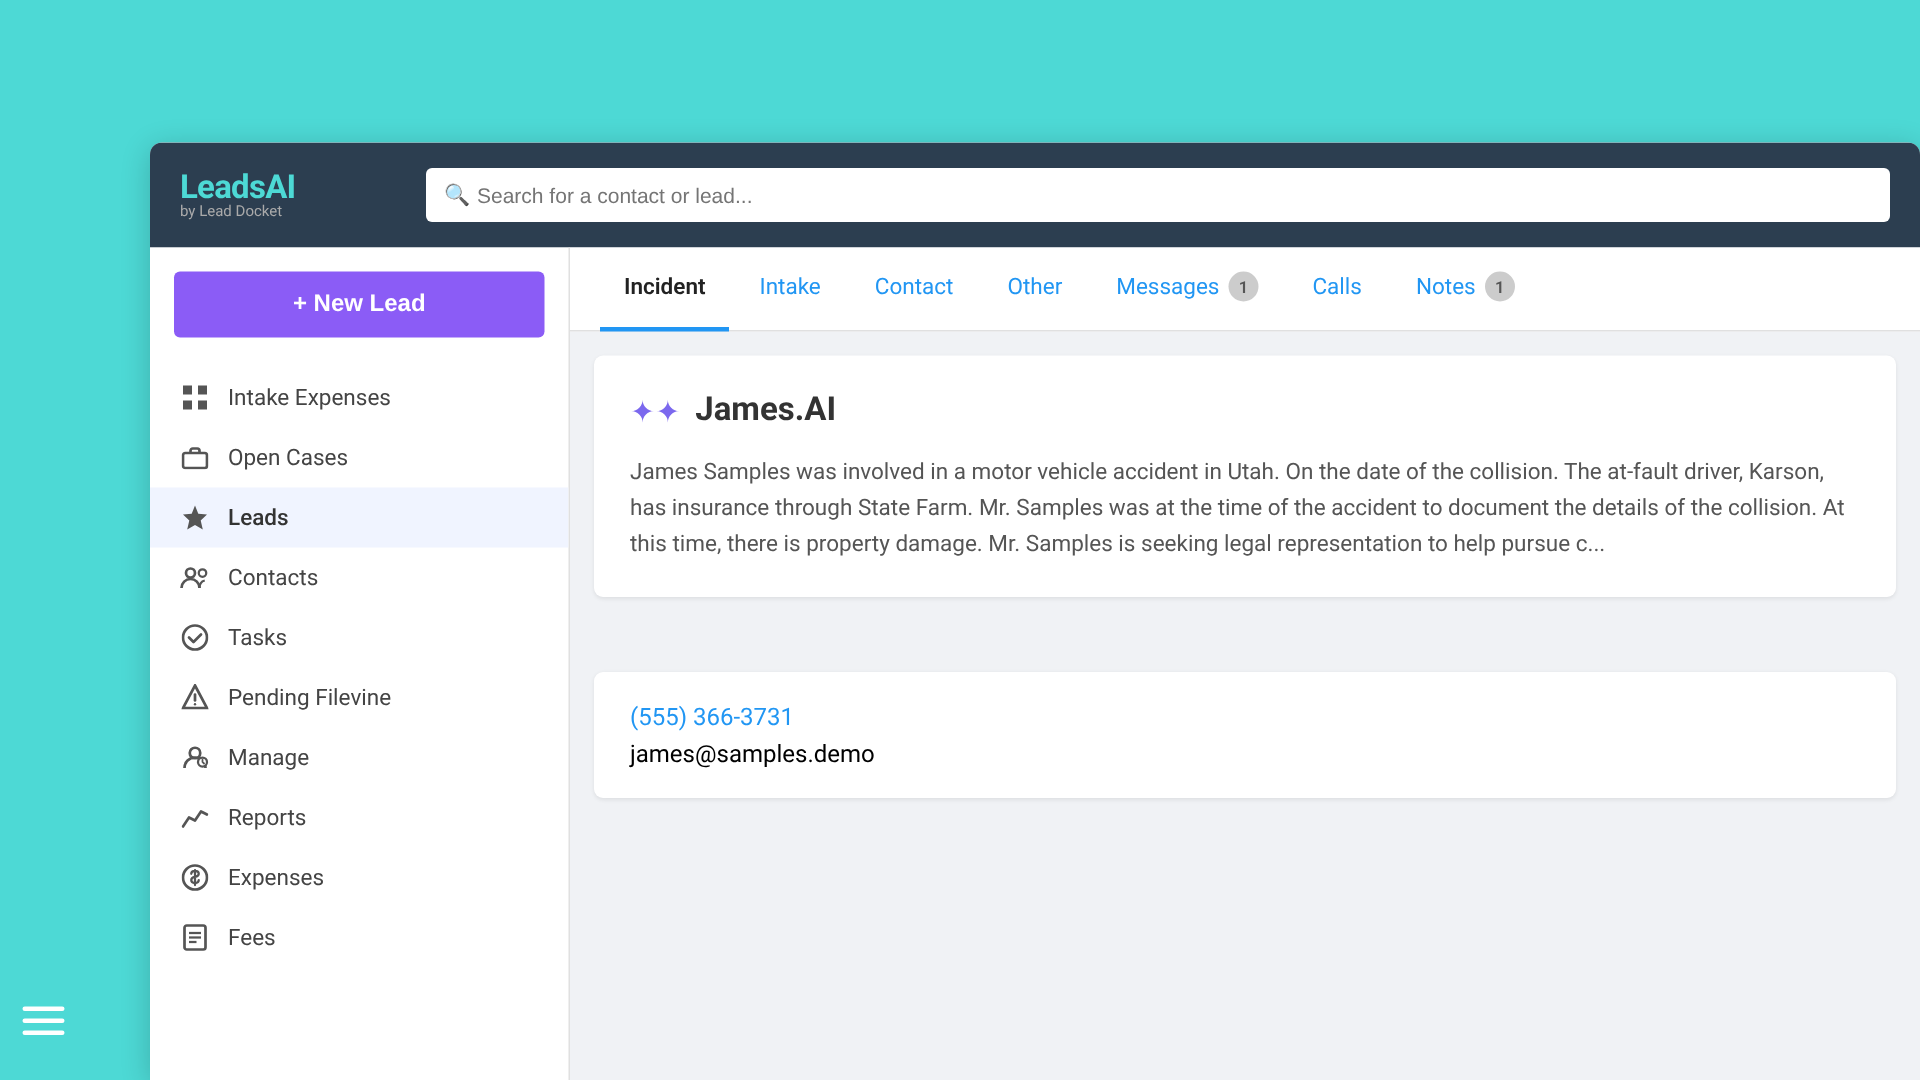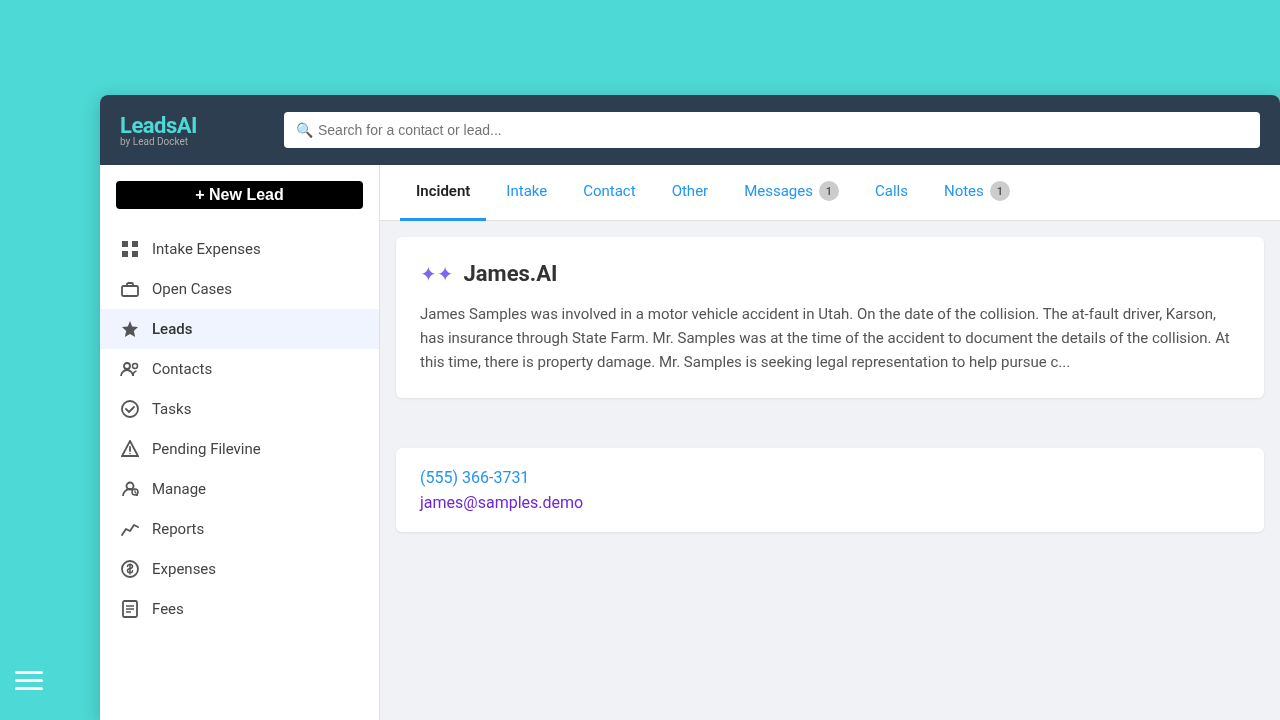--- a/index.html
+++ b/index.html
@@ -95,25 +95,25 @@
       width: 280px;
       background: white;
       border-right: 1px solid #e0e0e0;
       padding: 16px 0;
       flex-shrink: 0;
       overflow-y: auto;
     }
 
     .new-lead-btn {
       margin: 0 16px 20px 16px;
-      background: #000000;
+      background: #8b5cf6;
       color: white;
       border: none;
       border-radius: 4px;
-      height: 28px;
+      height: 44px;
       width: calc(100% - 32px);
       font-size: 16px;
       font-weight: 600;
       cursor: pointer;
       display: flex;
       align-items: center;
       justify-content: center;
       gap: 8px;
     }
 
@@ -242,21 +242,21 @@
 
     .contact-phone {
       font-size: 16px;
       color: #2196f3;
       margin-bottom: 6px;
       cursor: pointer;
     }
 
     .contact-email {
       font-size: 16px;
-      color: #6d28d9;
+      color: #000000;
       cursor: pointer;
     }
 
     
     .hamburger {
       position: absolute;
       bottom: 30px;
       left: 15px;
       display: flex;
       flex-direction: column;

